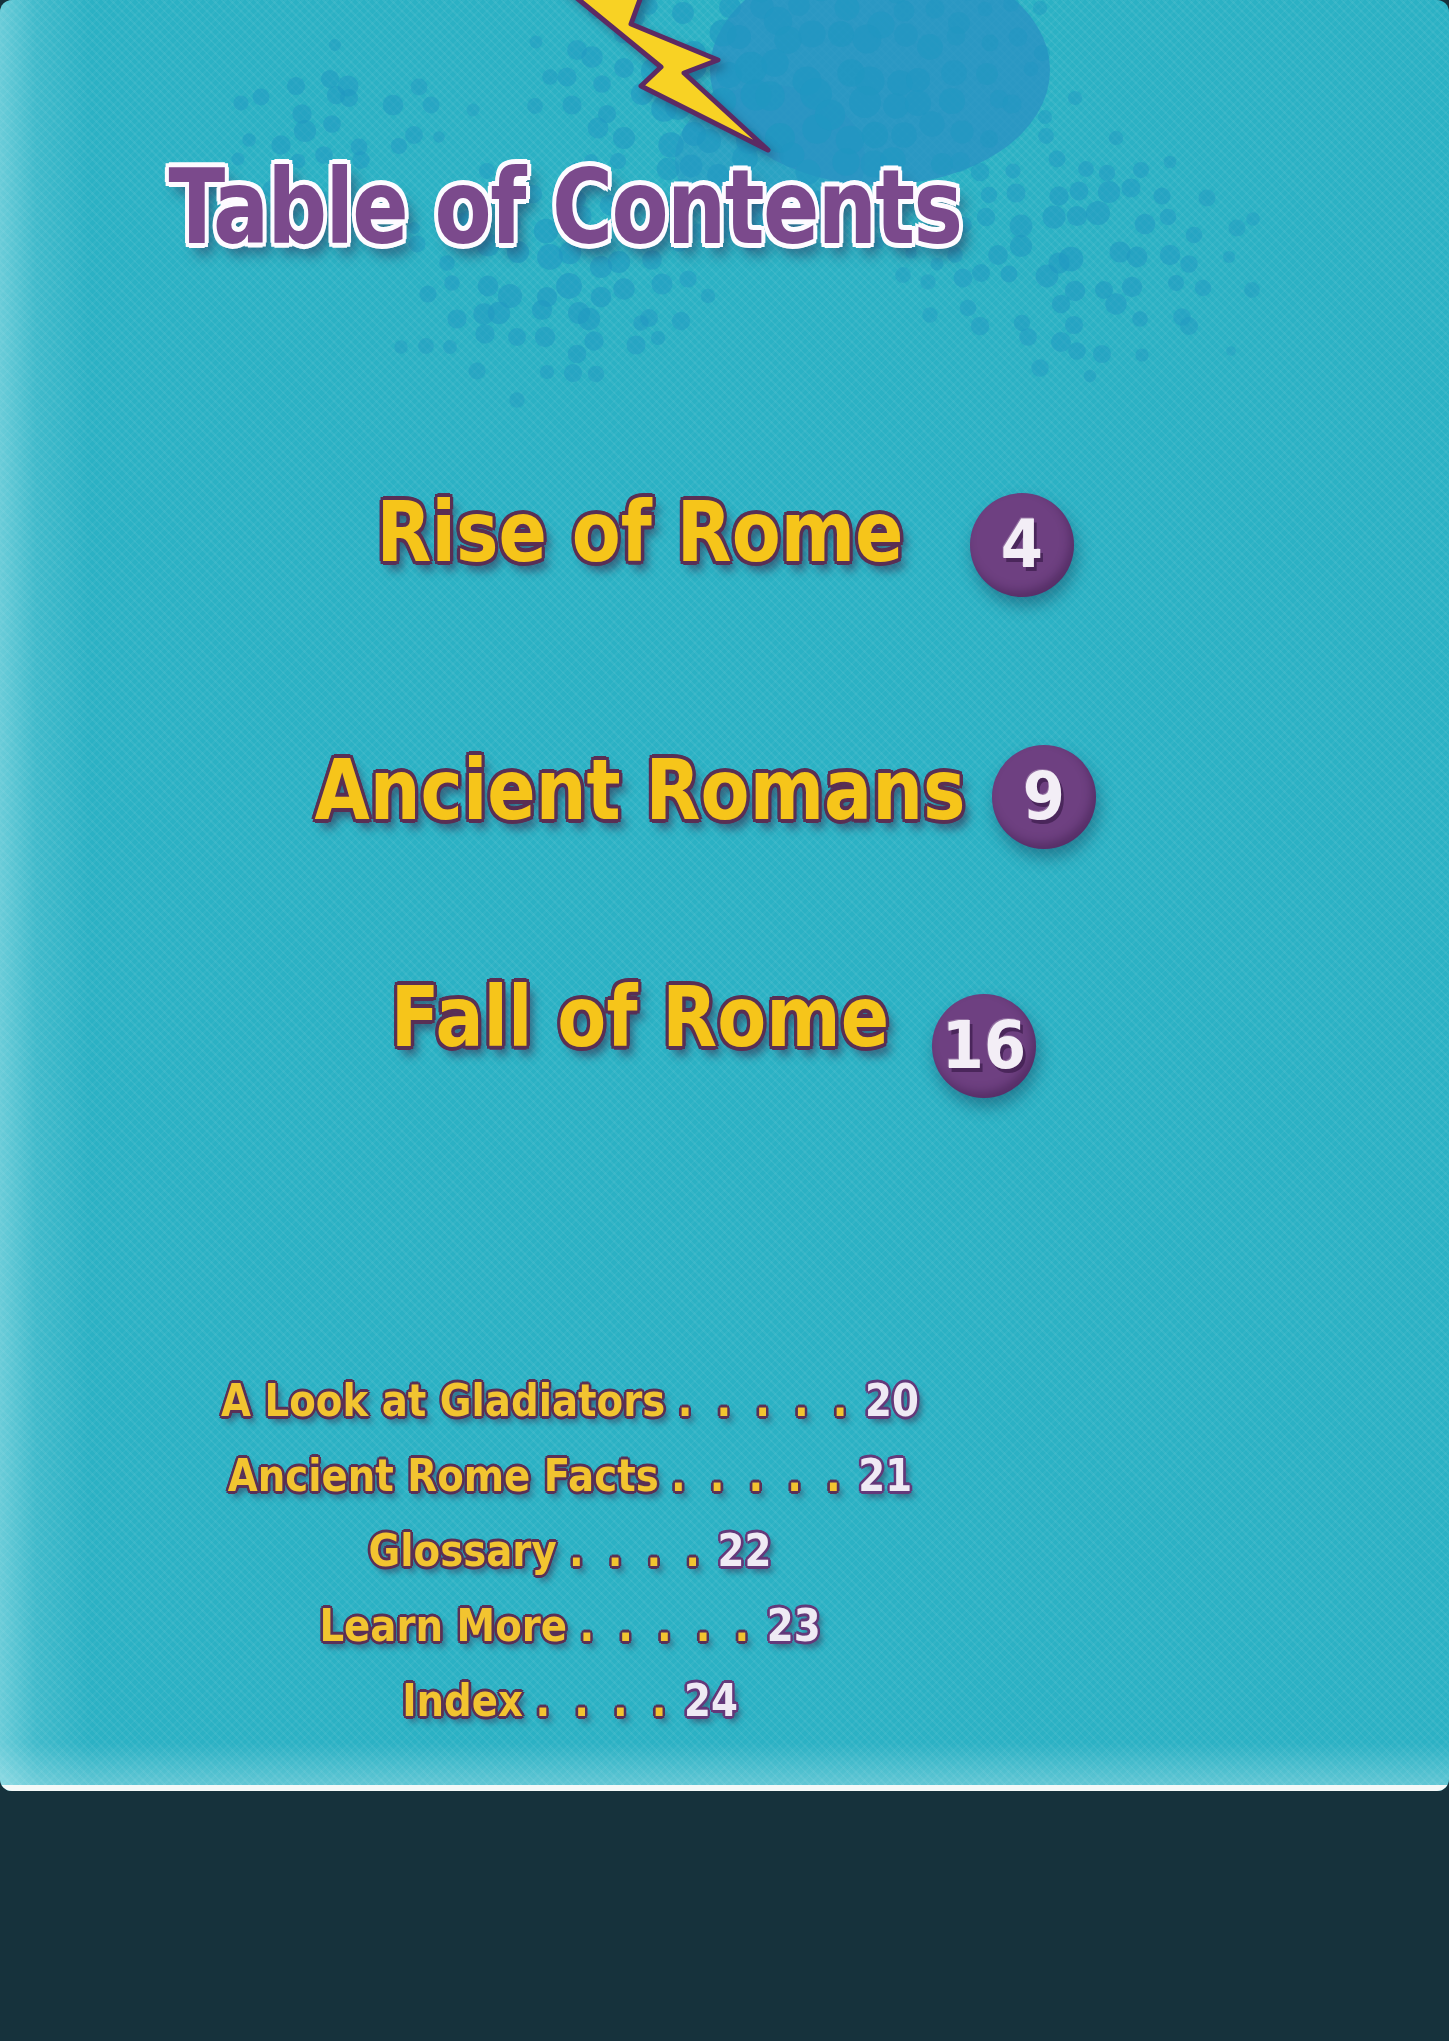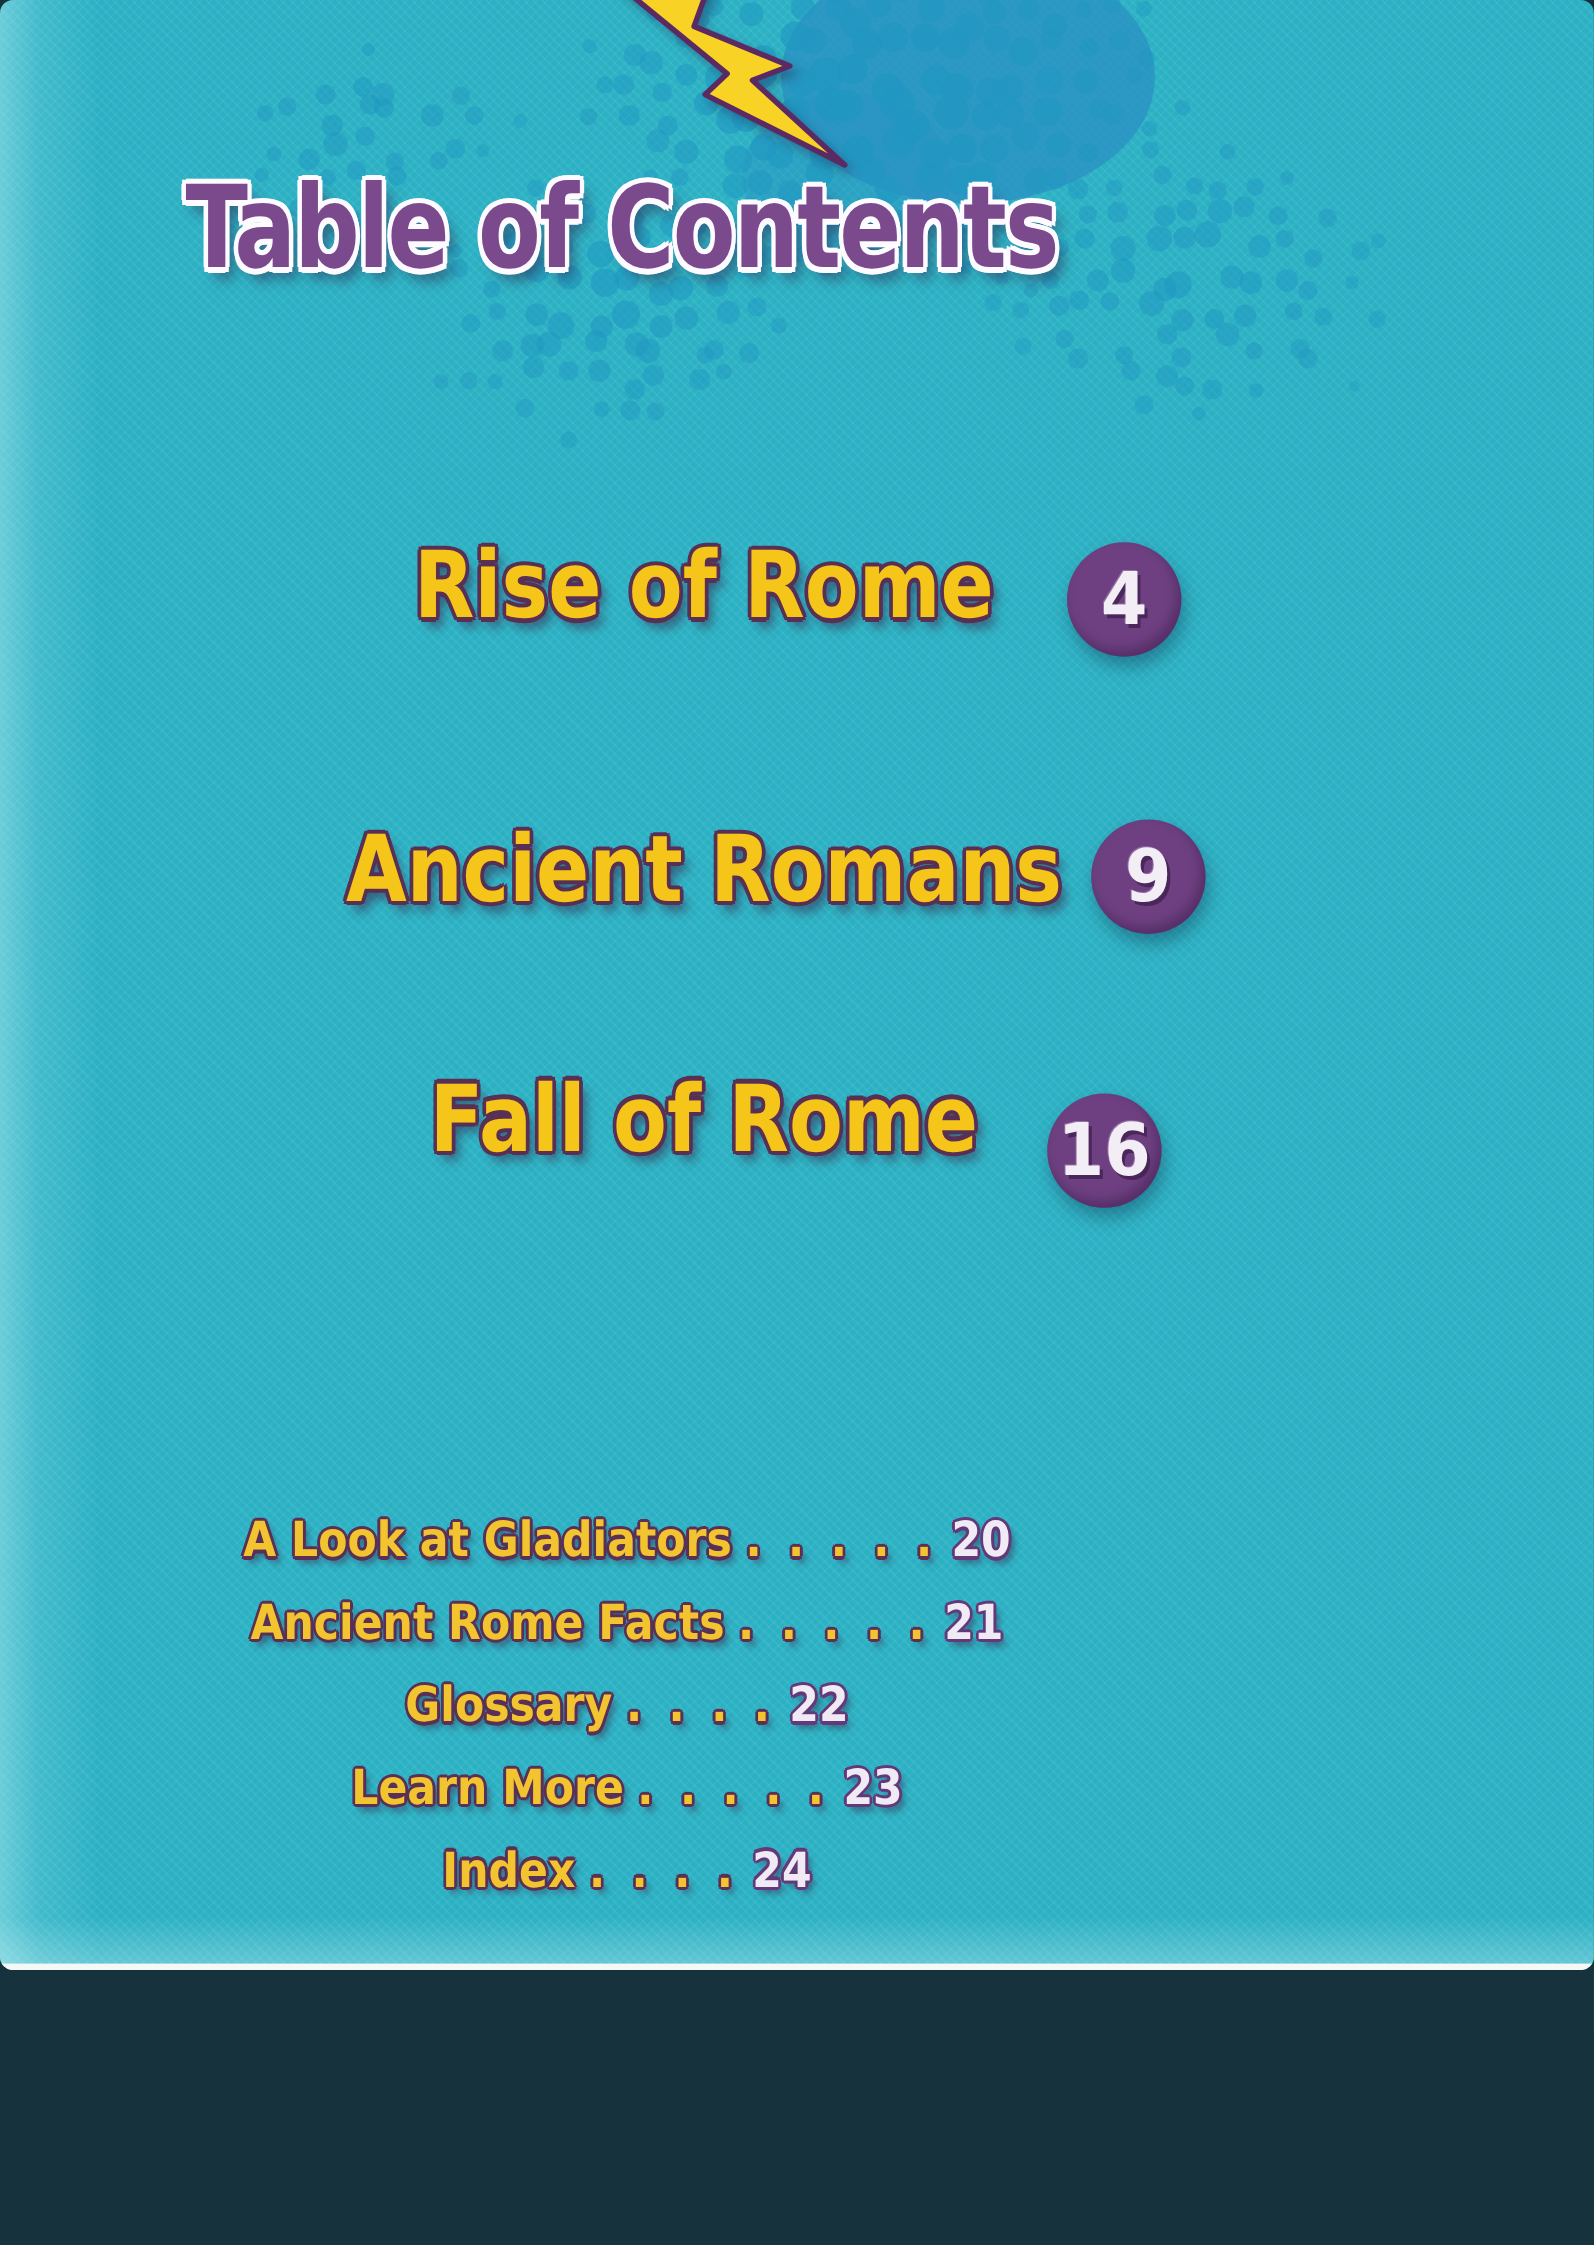--- a/index.html
+++ b/index.html
@@ -406,21 +406,21 @@
   <div class="page-circle" style="left:970px;top:493px">
     <span>4</span>
   </div>
 
   <div class="chapter-label" style="top:744px">Ancient Romans</div>
   <div class="page-circle" style="left:992px;top:745px">
     <span>9</span>
   </div>
 
   <div class="chapter-label" style="top:971px">Fall of Rome</div>
-  <div class="page-circle" style="left:952px;top:994px">
+  <div class="page-circle" style="left:932px;top:994px">
     <span>16</span>
   </div>
 
   <div>
     <div class="bm-line" style="top:1376px">
       <span class="bm-label">A Look at Gladiators</span>
       <span class="bm-dots">. . . . .</span>
       <span class="bm-page">20</span>
     </div>
     <div class="bm-line" style="top:1451px">

